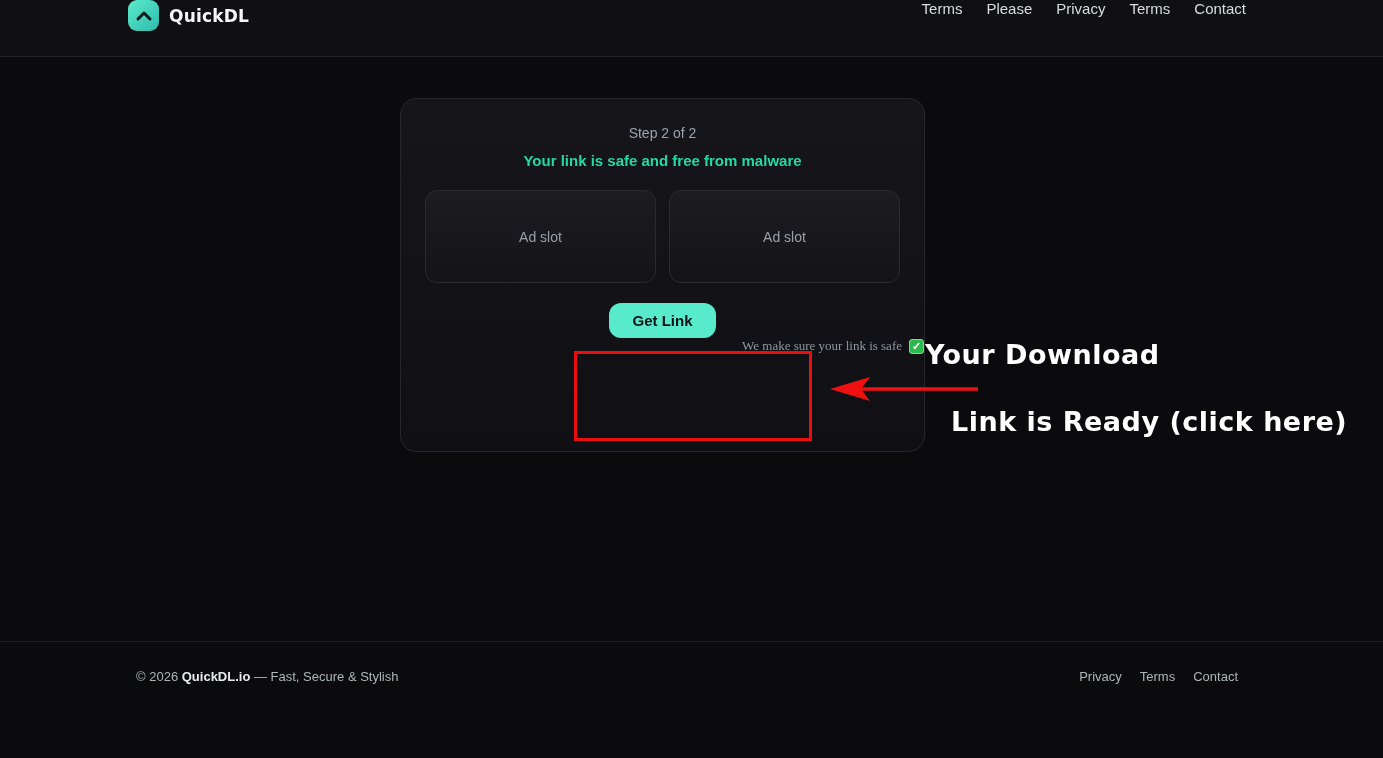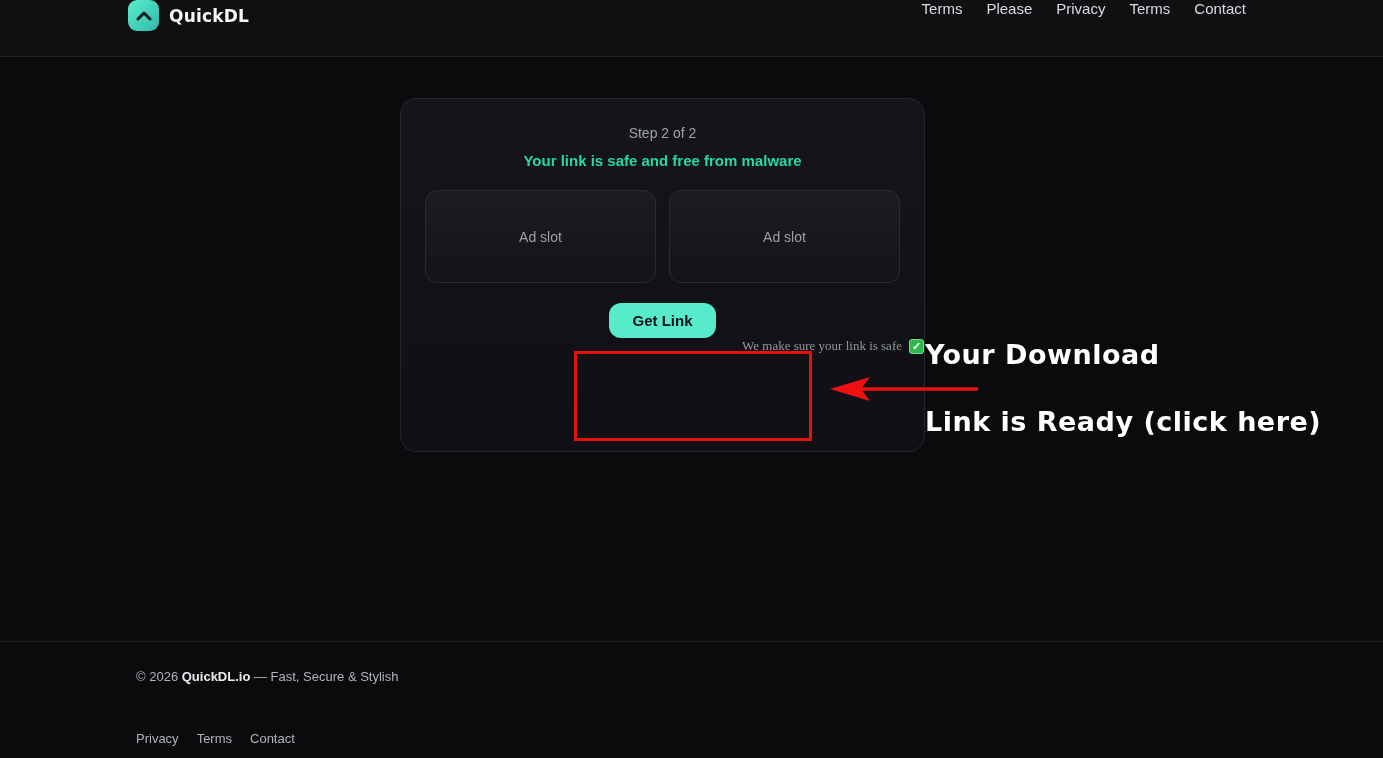--- a/index.html
+++ b/index.html
@@ -80,30 +80,29 @@
     position: absolute; left: 574px; top: 351px; width: 238px; height: 90px;
     border: 3px solid #e90f0f; pointer-events: none;
   }
   .anno-arrow { position: absolute; left: 823px; top: 372px; pointer-events: none; }
   .anno-text {
     position: absolute; color: #ffffff; font-weight: 800;
     font-family: "DejaVu Sans", sans-serif; font-size: 27px; letter-spacing: 0.5px;
     white-space: nowrap; pointer-events: none;
   }
   .anno-line1 { left: 925px; top: 339px; }
-  .anno-line2 { left: 925px; top: 406px; }
+  .anno-line2 { left: 951px; top: 406px; }
 
   
   .footer {
     position: absolute; left: 0; right: 0; top: 641px; height: 117px;
     border-top: 1px solid #1f1f24;
     background: #0b0b0d;
     display: flex; justify-content: space-between; align-items: flex-start;
     padding: 27px 145px 12px 136px;
-    flex-direction: column;
   }
   .footer-left { font-size: 13px; color: #aeb4ba; }
   .footer-left b { color: #e8eaec; font-weight: bold; }
   .footer-links { display: flex; gap: 18px; }
   .footer-links a { color: #aeb4ba; font-size: 13px; text-decoration: none; cursor: pointer; }
 </style>
 </head>
 <body>
 
 <div class="stage">

